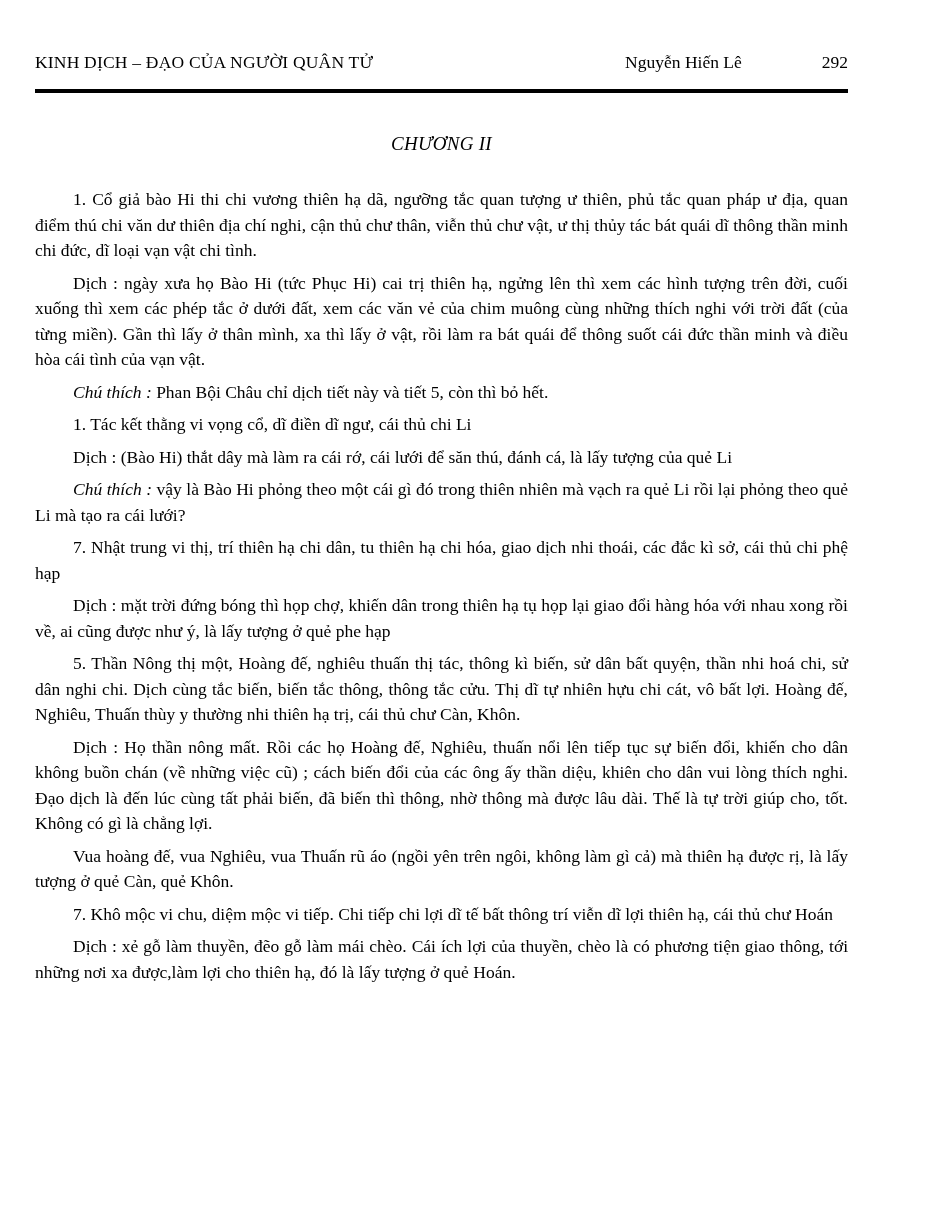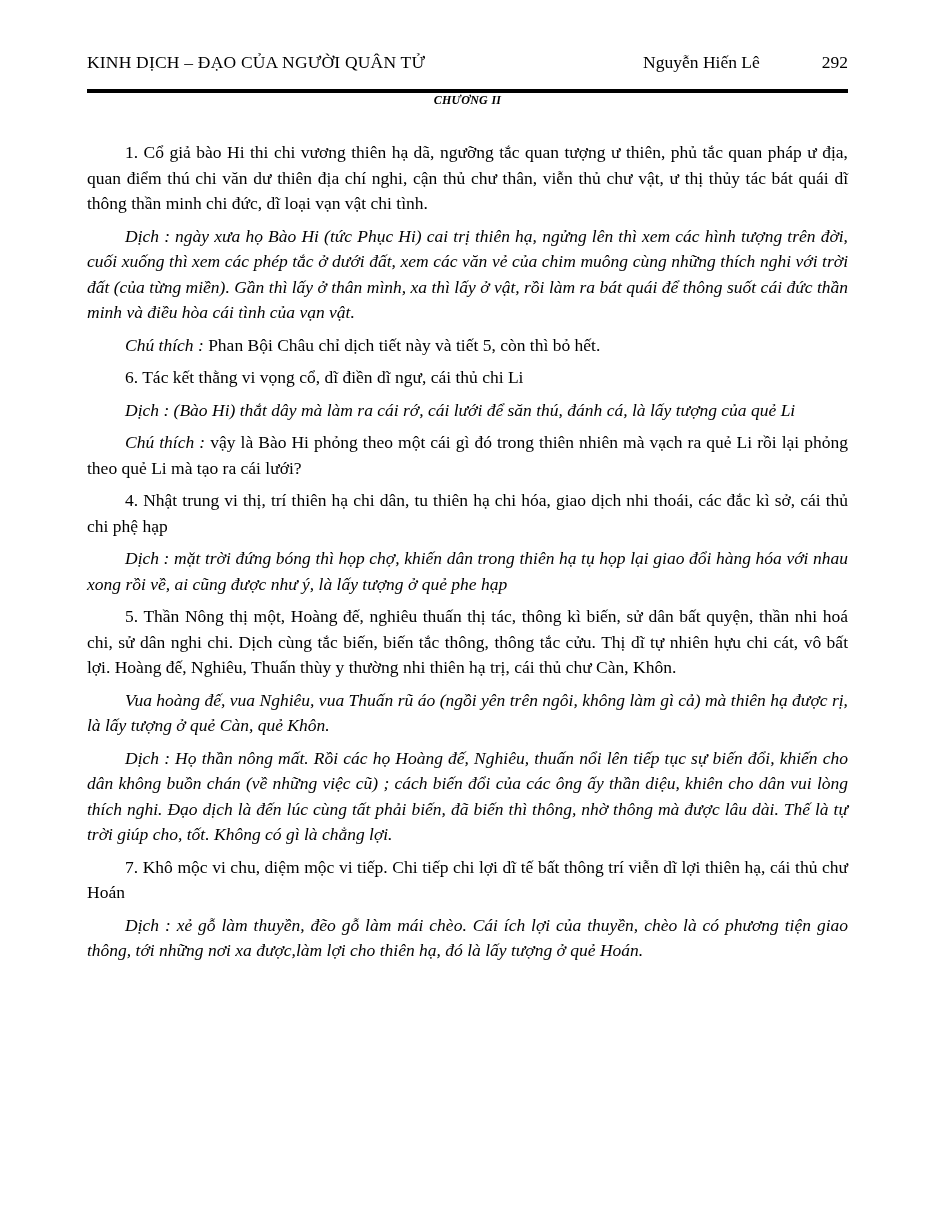--- a/index.html
+++ b/index.html
@@ -1,56 +1,57 @@
 <!DOCTYPE html>
 <html><head>
 <meta charset="utf-8">
 <style>
   html, body { margin: 0; padding: 0; background: #ffffff; }
   .page {
     position: relative;
     width: 935px;
     height: 1210px;
     box-sizing: border-box;
-    padding: 52px 87px 30px 87px;
+    padding: 52px 87px 30px 35px;
     background: #ffffff;
     color: #000000;
     font-family: "Liberation Serif", "DejaVu Serif", serif;
     overflow: hidden;
   }
   .header-row {
     display: flex;
     align-items: baseline;
     font-size: 17.5px;
     white-space: nowrap;
   }
   .header-title { flex: 1 1 auto; letter-spacing: 0.2px; }
-  .header-author { margin-right: 62px; }
+  .header-author { margin-right: 80px; }
   .header-pageno { }
   .header-rule {
     border: none;
     border-top: 4px solid #000000;
     margin: 16px 0 0 0;
   }
   .chapter-heading {
+    margin-top: 40px;
     text-align: center;
-    font-size: 12px;
-    font-weight: bold;
+    font-size: 19px;
+    font-weight: normal;
     font-style: italic;
     letter-spacing: 0.3px;
   }
   .content { margin-top: 32px; }
   p.para {
     margin: 0 0 7px 0;
     font-size: 17.5px;
     line-height: 25.5px;
     text-align: justify;
     text-indent: 38px;
   }
-  p.para.italic { font-style: italic; }
+  p.para.italic { }
   .lead-italic { font-style: italic; }
 </style>
 </head>
 <body>
 
 <div class="page">
 
   <div class="header-row">
     <span class="header-title">KINH DỊCH – ĐẠO CỦA NGƯỜI QUÂN TỬ</span>
     <span class="header-author">Nguyễn Hiến Lê</span>
@@ -58,25 +59,25 @@
   </div>
 
   <hr class="header-rule">
 
   <div class="chapter-heading">CHƯƠNG II</div>
 
   <div class="content">
     <p class="para">1. Cổ giả bào Hi thi chi vương thiên hạ dã, ngưỡng tắc quan tượng ư thiên, phủ tắc quan pháp ư địa, quan điểm thú chi văn dư thiên địa chí nghi, cận thủ chư thân, viễn thủ chư vật, ư thị thủy tác bát quái dĩ thông thần minh chi đức, dĩ loại vạn vật chi tình.</p>
     <p class="para italic">Dịch : ngày xưa họ Bào Hi (tức Phục Hi) cai trị thiên hạ, ngửng lên thì xem các hình tượng trên đời, cuối xuống thì xem các phép tắc ở dưới đất, xem các văn vẻ của chim muông cùng những thích nghi với trời đất (của từng miền). Gần thì lấy ở thân mình, xa thì lấy ở vật, rồi làm ra bát quái để thông suốt cái đức thần minh và điều hòa cái tình của vạn vật.</p>
     <p class="para"><span class="lead-italic">Chú thích : </span><span>Phan Bội Châu chỉ dịch tiết này và tiết 5, còn thì bỏ hết.</span></p>
-    <p class="para">6. Tác kết thằng vi vọng cổ, dĩ điền dĩ ngư, cái thủ chi Li</p>
+    <p class="para">1. Tác kết thằng vi vọng cổ, dĩ điền dĩ ngư, cái thủ chi Li</p>
     <p class="para italic">Dịch : (Bào Hi) thắt dây mà làm ra cái rớ, cái lưới để săn thú, đánh cá, là lấy tượng của quẻ Li</p>
     <p class="para"><span class="lead-italic">Chú thích : </span><span>vậy là Bào Hi phỏng theo một cái gì đó trong thiên nhiên mà vạch ra quẻ Li rồi lại phỏng theo quẻ Li mà tạo ra cái lưới?</span></p>
-    <p class="para">4. Nhật trung vi thị, trí thiên hạ chi dân, tu thiên hạ chi hóa, giao dịch nhi thoái, các đắc kì sở, cái thủ chi phệ hạp</p>
+    <p class="para">7. Nhật trung vi thị, trí thiên hạ chi dân, tu thiên hạ chi hóa, giao dịch nhi thoái, các đắc kì sở, cái thủ chi phệ hạp</p>
     <p class="para italic">Dịch : mặt trời đứng bóng thì họp chợ, khiến dân trong thiên hạ tụ họp lại giao đổi hàng hóa với nhau xong rồi về, ai cũng được như ý, là lấy tượng ở quẻ phe hạp</p>
     <p class="para">5. Thần Nông thị một, Hoàng đế, nghiêu thuấn thị tác, thông kì biến, sử dân bất quyện, thần nhi hoá chi, sử dân nghi chi. Dịch cùng tắc biến, biến tắc thông, thông tắc cửu. Thị dĩ tự nhiên hựu chi cát, vô bất lợi. Hoàng đế, Nghiêu, Thuấn thùy y thường nhi thiên hạ trị, cái thủ chư Càn, Khôn.</p>
+    <p class="para italic">Dịch : Họ thần nông mất. Rồi các họ Hoàng đế, Nghiêu, thuấn nổi lên tiếp tục sự biến đổi, khiến cho dân không buồn chán (về những việc cũ) ; cách biến đổi của các ông ấy thần diệu, khiên cho dân vui lòng thích nghi. Đạo dịch là đến lúc cùng tất phải biến, đã biến thì thông, nhờ thông mà được lâu dài. Thế là tự trời giúp cho, tốt. Không có gì là chẳng lợi.</p>
     <p class="para italic">Vua hoàng đế, vua Nghiêu, vua Thuấn rũ áo (ngồi yên trên ngôi, không làm gì cả) mà thiên hạ được rị, là lấy tượng ở quẻ Càn, quẻ Khôn.</p>
-    <p class="para italic">Dịch : Họ thần nông mất. Rồi các họ Hoàng đế, Nghiêu, thuấn nổi lên tiếp tục sự biến đổi, khiến cho dân không buồn chán (về những việc cũ) ; cách biến đổi của các ông ấy thần diệu, khiên cho dân vui lòng thích nghi. Đạo dịch là đến lúc cùng tất phải biến, đã biến thì thông, nhờ thông mà được lâu dài. Thế là tự trời giúp cho, tốt. Không có gì là chẳng lợi.</p>
     <p class="para">7. Khô mộc vi chu, diệm mộc vi tiếp. Chi tiếp chi lợi dĩ tế bất thông trí viễn dĩ lợi thiên hạ, cái thủ chư Hoán</p>
     <p class="para italic">Dịch : xẻ gỗ làm thuyền, đẽo gỗ làm mái chèo. Cái ích lợi của thuyền, chèo là có phương tiện giao thông, tới những nơi xa được,làm lợi cho thiên hạ, đó là lấy tượng ở quẻ Hoán.</p>
   </div>
 
 </div>
 
 </body></html>

